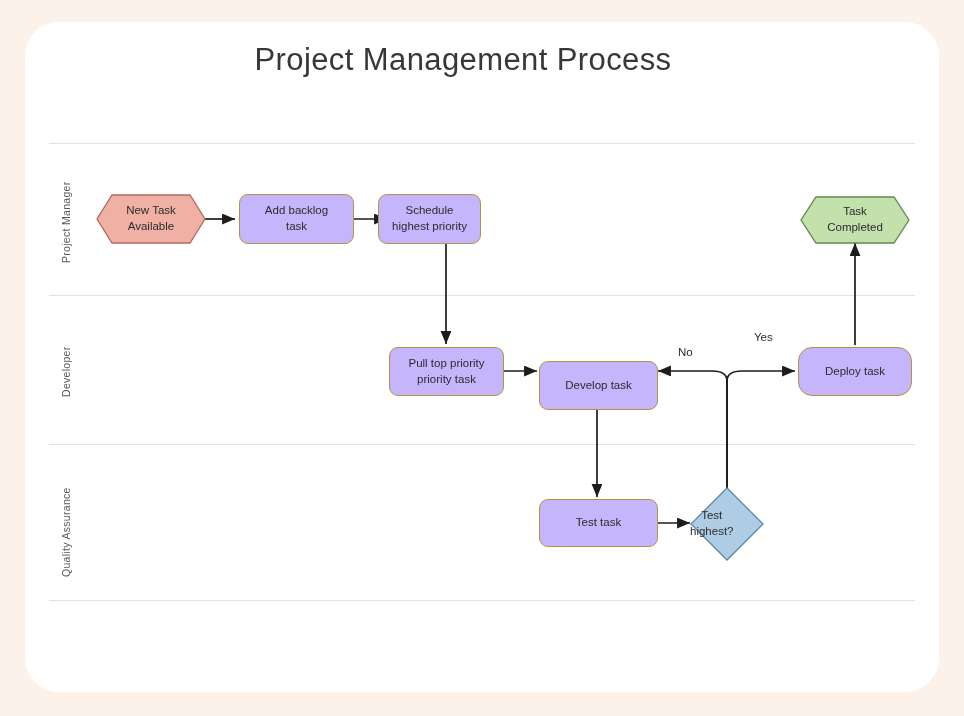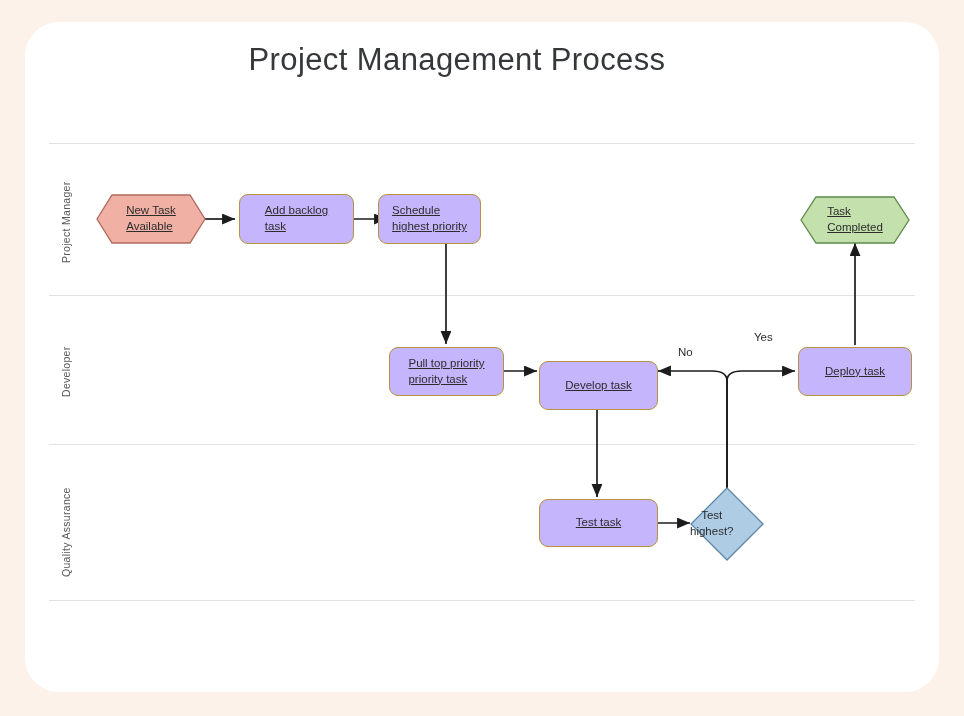--- a/index.html
+++ b/index.html
@@ -11,37 +11,37 @@
   }
   #page{position:relative;width:964px;height:716px;}
   #card{
     position:absolute;left:25px;top:22px;
     width:914px;height:670px;
     background:#ffffff;border-radius:34px;
   }
   #title{
     position:absolute;left:0;top:42px;width:914px;
     text-align:center;
-    font-size:31px;color:#35373a;letter-spacing:.4px;font-weight:400;
+    font-size:31px;color:#35373a;letter-spacing:.4px;font-weight:400;padding-left:6px;
   }
   .divider{position:absolute;left:24px;width:868px;height:1px;background:#e2e2e2;}
   .lane-label{
     position:absolute;
     font-size:10.5px;color:#59595b;letter-spacing:.3px;
     white-space:nowrap;
     transform-origin:0 0;
     transform:rotate(-90deg);
   }
   #flow{position:absolute;left:0;top:0;width:964px;height:716px;}
   .node{
     position:absolute;
     display:flex;align-items:center;justify-content:center;
+    text-align:center;
     font-size:11.5px;color:#2c2c2c;line-height:1.35;
     box-sizing:border-box;
-    text-decoration:underline;
   }
   .proc{
     border:1.3px solid #b7933f;
     background:#c4b5fd;
     border-radius:9px;
   }
   .hex{color:#2c2c2c;}
   .hex span{position:relative;z-index:2;}
   .diamond-label{
     position:absolute;
@@ -136,21 +136,21 @@
     <span>
       <span>Pull top priority</span><br>
       <span>priority task</span>
     </span>
   </div>
 
   <div class="node proc" style="left:539px;top:361px;width:119px;height:49px;">
     <span>Develop task</span>
   </div>
 
-  <div class="node proc" style="left:798px;top:347px;width:114px;height:49px;">
+  <div class="node proc" style="left:798px;top:347px;width:114px;height:49px;border-radius:14px;">
     <span>Deploy task</span>
   </div>
 
   <span class="edge-label" style="left:678px;top:346px;">No</span>
   <span class="edge-label" style="left:754px;top:331px;text-align:center;">Yes</span>
 
   <div class="node proc" style="left:539px;top:499px;width:119px;height:48px;">
     <span>Test task</span>
   </div>
 

